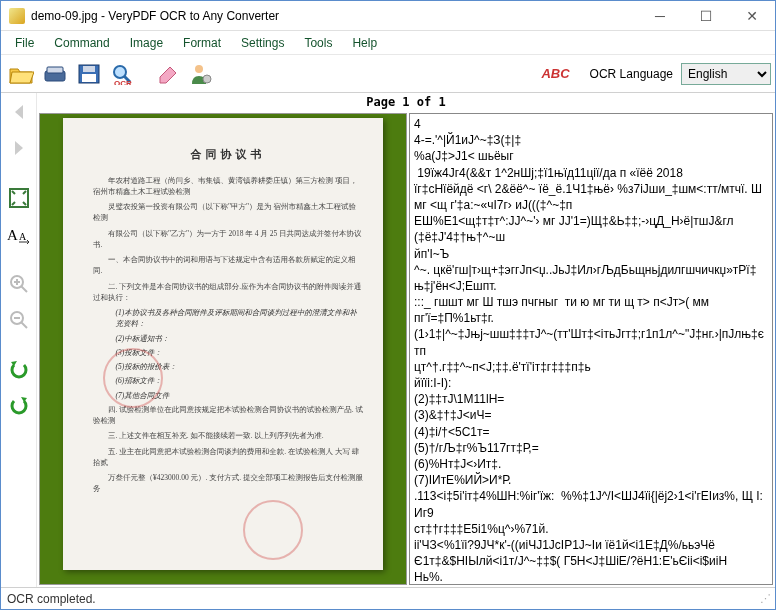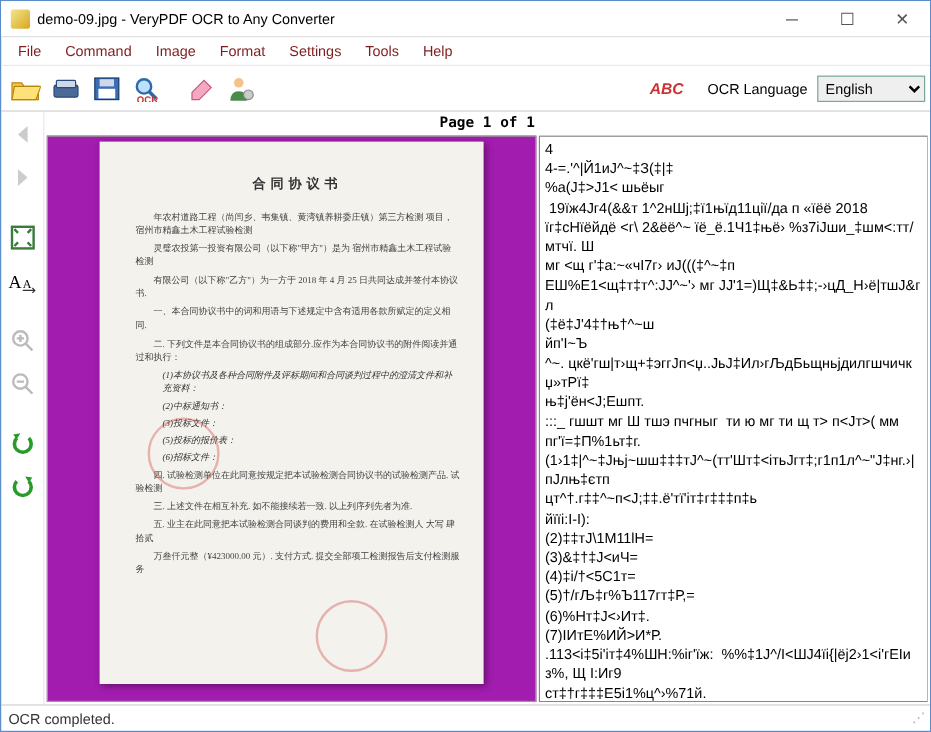--- a/index.html
+++ b/index.html
@@ -4,35 +4,35 @@
 <style>
 * { box-sizing: border-box; margin: 0; padding: 0; }
 body { font-family: "Segoe UI", Tahoma, sans-serif; font-size: 12px; background: #fff; width: 776px; height: 610px; overflow: hidden; }
 .window { width: 776px; height: 610px; border: 1px solid #5a8ccc; display: flex; flex-direction: column; background: #fff; }
 .titlebar { height: 30px; display: flex; align-items: center; background: #fff; border-bottom: 1px solid #e0e0e0; }
 .titlebar-icon { width: 16px; height: 16px; margin: 0 6px 0 8px; background: linear-gradient(135deg,#f0e68c,#daa520); border-radius: 2px; }
 .titlebar-title { flex: 1; color: #000; font-size: 12px; }
 .titlebar-btns { display: flex; }
 .titlebar-btn { width: 46px; height: 30px; display: flex; align-items: center; justify-content: center; color: #555; font-size: 14px; }
 .menubar { height: 24px; display: flex; align-items: center; padding: 0 4px; border-bottom: 1px solid #e8e8e8; }
-.menu-item { padding: 3px 10px; font-size: 12px; color: #7f1d1d; }
+.menu-item { padding: 3px 10px; font-size: 12px; color: #14532d; }
 .toolbar { height: 38px; display: flex; align-items: center; padding: 2px 4px; gap: 2px; border-bottom: 1px solid #d0d0d0; }
 .tool-btn { width: 32px; height: 32px; display: flex; align-items: center; justify-content: center; border: 1px solid transparent; position: relative; }
 .tool-spacer { flex: 1; }
 .lang-label { font-size: 12px; margin: 0 6px 0 12px; }
 .lang-select { width: 90px; height: 22px; border: 1px solid #7a9; font-size: 12px; padding: 1px 2px; }
 .abc-icon { color: #c33; font-weight: bold; font-size: 13px; font-style: italic; border-bottom: 2px wavy #c33; margin-right: 6px; }
 .body-area { flex: 1; display: flex; overflow: hidden; }
 .side-tools { width: 36px; display: flex; flex-direction: column; align-items: center; padding-top: 4px; gap: 6px; border-right: 1px solid #e8e8e8; }
 .side-btn { width: 30px; height: 30px; display: flex; align-items: center; justify-content: center; color: #888; }
 .side-btn.enabled { color: #333; }
 .main-split { flex: 1; display: flex; flex-direction: column; }
 .page-indicator { text-align: center; font-family: monospace; font-size: 12px; padding: 2px 0; font-weight: bold; }
 .panes { flex: 1; display: flex; overflow: hidden; }
-.preview-pane { width: 408px; border: 1px solid #999; margin: 2px 2px 2px 2px; background: #a21caf; display: flex; align-items: flex-start; justify-content: center; overflow: hidden; position: relative; }
+.preview-pane { width: 368px; border: 1px solid #999; margin: 2px 2px 2px 2px; background: #4d7c0f; display: flex; align-items: flex-start; justify-content: center; overflow: hidden; position: relative; }
 .doc-page { width: 320px; height: 452px; background: #f4f2ed; margin-top: 4px; box-shadow: 2px 2px 6px rgba(0,0,0,.4); padding: 18px 20px 10px 30px; font-family: "SimSun", serif; font-size: 8px; line-height: 1.5; color: #333; position: relative; overflow: hidden; }
 .doc-title { text-align: center; font-weight: bold; font-size: 11px; margin: 10px 0 12px; letter-spacing: 4px; }
 .doc-para { text-indent: 2em; margin-bottom: 4px; font-size: 7.5px; color: #444; }
 .doc-list { margin-left: 3em; font-size: 7.5px; }
 .doc-list div { margin-bottom: 3px; font-style: italic; }
 .stamp { position: absolute; border: 2px solid rgba(200,30,30,.3); border-radius: 50%; width: 60px; height: 60px; }
 .ocr-pane { flex: 1; margin: 2px 2px 2px 0; }
 .ocr-text { width: 100%; height: 100%; border: 1px solid #888; font-family: "Segoe UI", Arial, sans-serif; font-size: 12px; line-height: 1.35; padding: 2px 4px; resize: none; white-space: pre-wrap; overflow-y: scroll; word-break: break-all; }
 .statusbar { height: 22px; border-top: 1px solid #d0d0d0; display: flex; align-items: center; padding: 0 6px; font-size: 12px; color: #333; }
 .status-grip { margin-left: auto; color: #aaa; font-size: 11px; letter-spacing:-2px; }
@@ -178,20 +178,21 @@
             <div class="doc-para">灵璧农投第一投资有限公司（以下称"甲方"）是为 宿州市精鑫土木工程试验检测</div>
             <div class="doc-para">有限公司（以下称"乙方"）为一方于 2018 年 4 月 25 日共同达成并签付本协议书.</div>
             <div class="doc-para">一、本合同协议书中的词和用语与下述规定中含有适用各款所赋定的定义相同.</div>
             <div class="doc-para">二. 下列文件是本合同协议书的组成部分.应作为本合同协议书的附件阅读并通过和执行：</div>
             <div class="doc-list">
               <div>(1)本协议书及各种合同附件及评标期间和合同谈判过程中的澄清文件和补充资料：</div>
               <div>(2)中标通知书：</div>
               <div>(3)投标文件：</div>
               <div>(5)投标的报价表：</div>
               <div>(6)招标文件：</div>
+              <div>(7)其他合同文件</div>
             </div>
             <div class="doc-para">四. 试验检测单位在此同意按规定把本试验检测合同协议书的试验检测产品. 试验检测</div>
             <div class="doc-para">三. 上述文件在相互补充. 如不能接续若一致. 以上列序列先者为准.</div>
             <div class="doc-para">五. 业主在此同意把本试验检测合同谈判的费用和全款. 在试验检测人 大写 肆拾贰</div>
             <div class="doc-para">万叁仟元整（¥423000.00 元）. 支付方式. 提交全部项工检测报告后支付检测服务</div>
             <div class="stamp" style="left:40px; top:230px"></div>
             <div class="stamp" style="left:180px; bottom:10px"></div>
           </div>
         </div>
         <div class="ocr-pane">

